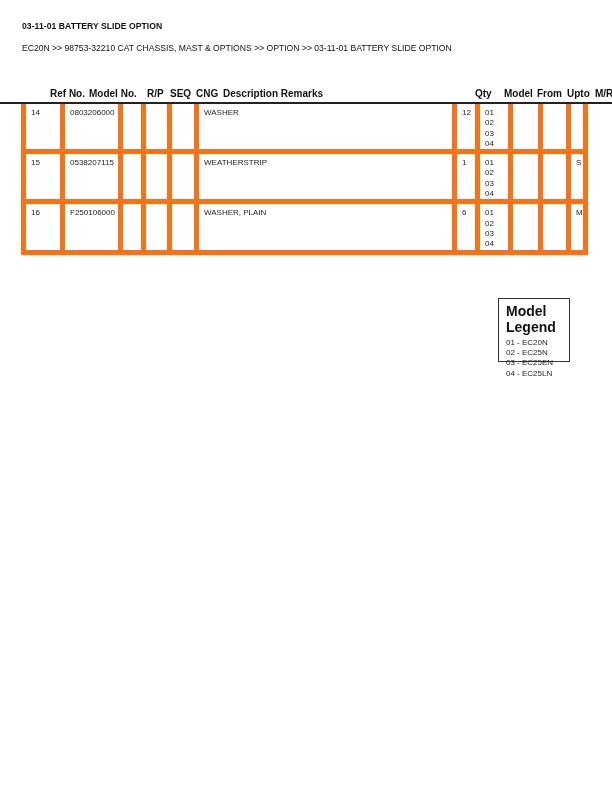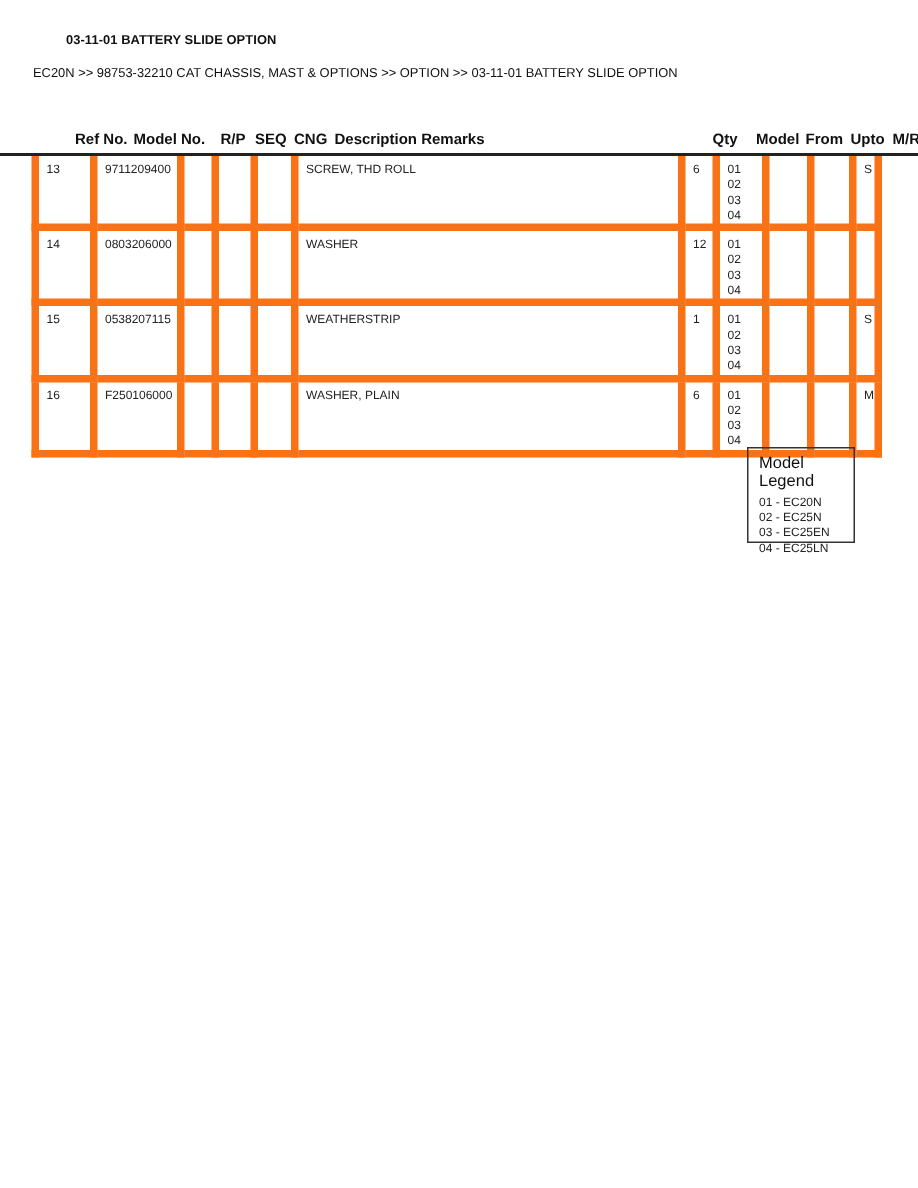--- a/index.html
+++ b/index.html
@@ -2,21 +2,21 @@
 <html><head>
   <meta charset="utf-8">
   <style>
     html, body { margin: 0; padding: 0; background: #ffffff; }
     body {
       width: 612px; height: 792px; position: relative; overflow: hidden;
       font-family: "Liberation Sans", sans-serif; color: #111;
     }
     .title {
       position: absolute; left: 22px; top: 21px;
-      font-size: 8.6px; font-weight: bold; letter-spacing: 0.05px; margin-left: 22px;
+      font-size: 8.6px; font-weight: bold; letter-spacing: 0.05px;
     }
     .breadcrumb {
       position: absolute; left: 22px; top: 43px;
       font-size: 8.6px; font-weight: normal;
     }
     .header-row {
       position: absolute; left: 0; top: 88px; width: 580px; height: 12px;
       font-size: 10px; font-weight: bold; margin-left: 28px;
     }
     .header-row span { position: absolute; top: 0; white-space: nowrap; }
@@ -33,21 +33,21 @@
       border: 5px solid #f97316; vertical-align: top;
       padding: 4px 0 0 5px; height: 42px; line-height: 10.3px;
       box-sizing: border-box;
     }
     table.parts tr:first-child td { border-top: none; }
     .legend {
       position: absolute; left: 498px; top: 298px; width: 72px; height: 64px;
       border: 1px solid #333; box-sizing: border-box;
       padding: 4px 0 0 7px; font-size: 8px; color: #222;
     }
-    .legend .lg-title { font-weight: normal; margin-bottom: 3px; font-size: 11px; color: #111; }
+    .legend .lg-title { font-weight: bold; margin-bottom: 3px; font-size: 14px; color: #111; }
     .legend .lg-item { line-height: 10.2px; }
   </style>
 </head>
 <body>
 
 <div class="title">03-11-01 BATTERY SLIDE OPTION</div>
 <div class="breadcrumb">EC20N &gt;&gt; 98753-32210 CAT CHASSIS, MAST &amp; OPTIONS &gt;&gt; OPTION &gt;&gt; 03-11-01 BATTERY SLIDE OPTION</div>
 
 <div class="header-row">
   <span style="left:22px">Ref No.</span>
@@ -72,38 +72,20 @@
       <col style="width:26px">
     <col style="width:27px">
       <col style="width:258px">
       <col style="width:23px">
       <col style="width:33px">
     <col style="width:30px">
       <col style="width:28px">
       <col style="width:17px">
   </colgroup>
   <tbody>
-    <tr>
-      <td>13</td>
-      <td>9711209400</td>
-      <td></td>
-      <td></td>
-      <td></td>
-      <td>SCREW, THD ROLL</td>
-      <td>6</td>
-      <td>
-        <div>01</div>
-        <div>02</div>
-        <div>03</div>
-        <div>04</div>
-      </td>
-      <td></td>
-      <td></td>
-      <td>S</td>
-    </tr>
     <tr>
       <td>14</td>
       <td>0803206000</td>
       <td></td>
       <td></td>
       <td></td>
       <td>WASHER</td>
       <td>12</td>
       <td>
         <div>01</div>

